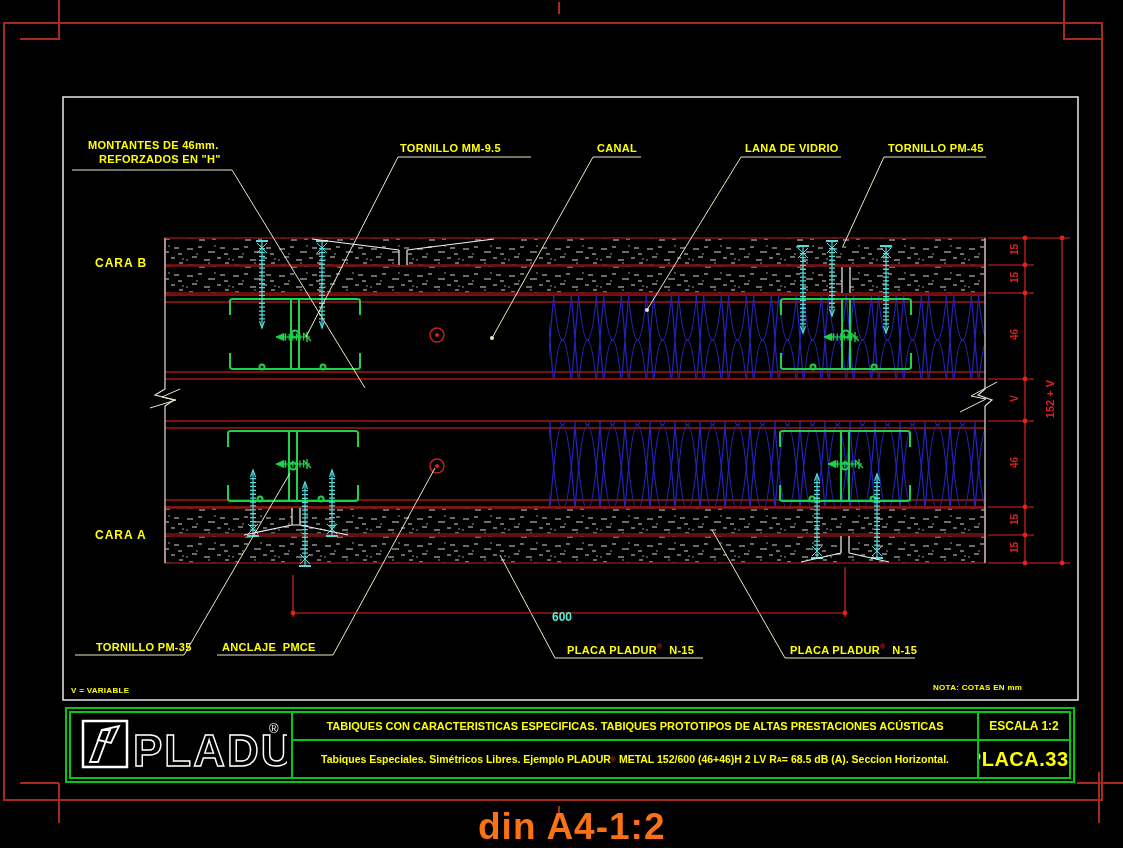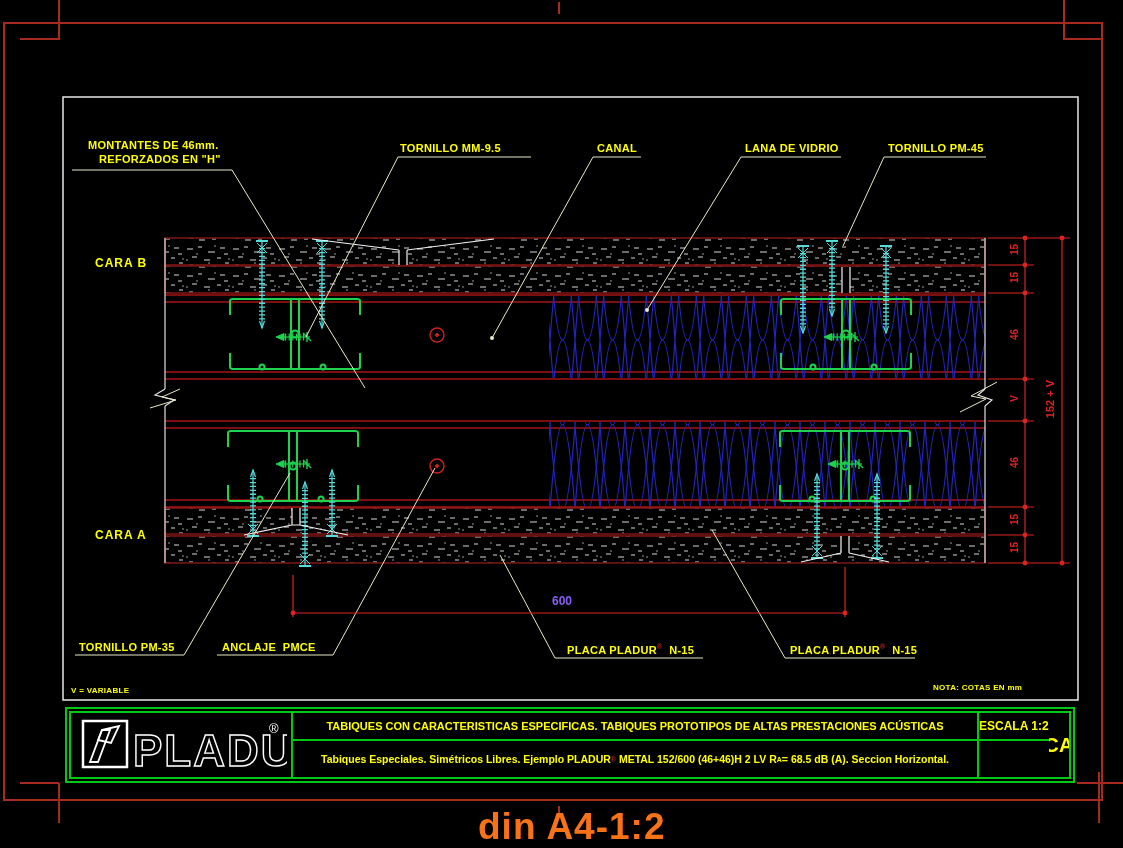--- a/index.html
+++ b/index.html
@@ -3,33 +3,33 @@
 <meta charset="utf-8">
 <style>
   html,body{margin:0;padding:0;background:#000;}
   .sheet{position:relative;width:1123px;height:848px;background:#000;overflow:hidden;
          font-family:"Liberation Sans",sans-serif;padding-left:20px;}
   svg{position:absolute;left:0;top:0;}
   .lbl{position:absolute;color:#ffff00;font:bold 11px "Liberation Sans",sans-serif;
        white-space:pre;z-index:3;letter-spacing:.3px;}
   .lbl-sm{font:bold 8px "Liberation Sans",sans-serif;}
   .lbl-cara{font:bold 12px "Liberation Sans",sans-serif;letter-spacing:1px;}
-  .dim{position:absolute;color:#8b5cf6;font:bold 12px "Liberation Sans",sans-serif;z-index:3;white-space:pre;}
+  .dim{position:absolute;color:#5eead4;font:bold 12px "Liberation Sans",sans-serif;z-index:3;white-space:pre;margin-top:16px;}
   .dim-v{position:absolute;color:#dd2222;font:bold 10px "Liberation Sans",sans-serif;
          width:30px;text-align:center;transform:rotate(-90deg);z-index:3;white-space:pre;}
   .dim-v.big{width:64px;font-size:11px;}
   .reg-red{color:#cc2222;font-size:7px;vertical-align:super;font-weight:bold;}
   .subA{font-size:7px;vertical-align:sub;font-weight:bold;}
   
   .tblock{position:absolute;left:65px;top:707px;width:1010px;height:76px;z-index:4;
           border:2px solid #00c814;background:#000;box-sizing:border-box;}
   .tblock-inner{position:absolute;inset:2px;border:2px solid #00c814;display:flex;box-sizing:border-box;}
   .cell-logo{width:222px;border-right:2px solid #00c814;display:flex;align-items:center;justify-content:center;box-sizing:border-box;}
   .cell-mid{flex:1;display:flex;flex-direction:column;box-sizing:border-box;border-radius:6px;}
-  .cell-right{width:92px;border-left:2px solid #00c814;display:flex;flex-direction:row;box-sizing:border-box;}
+  .cell-right{width:92px;border-left:2px solid #00c814;display:flex;flex-direction:column;box-sizing:border-box;}
   .trow1{height:28px;border-bottom:2px solid #00c814;display:flex;align-items:center;justify-content:center;
          color:#ffff00;font:bold 11px "Liberation Sans",sans-serif;white-space:pre;box-sizing:border-box;overflow:hidden;}
   .trow2{flex:1;display:flex;align-items:center;justify-content:center;color:#ffff00;
          font:bold 10.5px "Liberation Sans",sans-serif;white-space:pre;box-sizing:border-box;overflow:hidden;}
   .escala{font:bold 12px "Liberation Sans",sans-serif;}
   .pmce{font:bold 20px "Liberation Sans",sans-serif;letter-spacing:.5px;}
   .din{position:absolute;left:478px;top:806px;color:#f97316;z-index:4;
        font:bold 37px "Liberation Sans",sans-serif;letter-spacing:1px;}
 </style>
 </head>
@@ -222,21 +222,21 @@
   </svg>
 
   <div class="lbl" style="left:88px;top:139px">MONTANTES DE 46mm.</div>
   <div class="lbl" style="left:99px;top:153px">REFORZADOS EN "H"</div>
   <div class="lbl" style="left:400px;top:142px">TORNILLO MM-9.5</div>
   <div class="lbl" style="left:597px;top:142px">CANAL</div>
   <div class="lbl" style="left:745px;top:142px">LANA DE VIDRIO</div>
   <div class="lbl" style="left:888px;top:142px">TORNILLO PM-45</div>
   <div class="lbl lbl-cara" style="left:95px;top:256px">CARA B</div>
   <div class="lbl lbl-cara" style="left:95px;top:528px">CARA A</div>
-  <div class="lbl" style="left:79px;top:641px">TORNILLO PM-35</div>
+  <div class="lbl" style="left:96px;top:641px">TORNILLO PM-35</div>
   <div class="lbl" style="left:222px;top:641px">ANCLAJE  PMCE</div>
 
   <div class="lbl" style="left:567px;top:643px"><span>PLACA PLADUR</span><span class="reg-red">®</span><span>  N-15</span></div>
   <div class="lbl" style="left:790px;top:643px"><span>PLACA PLADUR</span><span class="reg-red">®</span><span>  N-15</span></div>
 
   <div class="lbl lbl-sm" style="left:71px;top:686px">V = VARIABLE</div>
   <div class="lbl lbl-sm" style="left:933px;top:683px">NOTA: COTAS EN mm</div>
 
   <div class="dim" style="left:552px;top:594px">600</div>
   <div class="dim-v" style="left:999px;top:244px">15</div>

